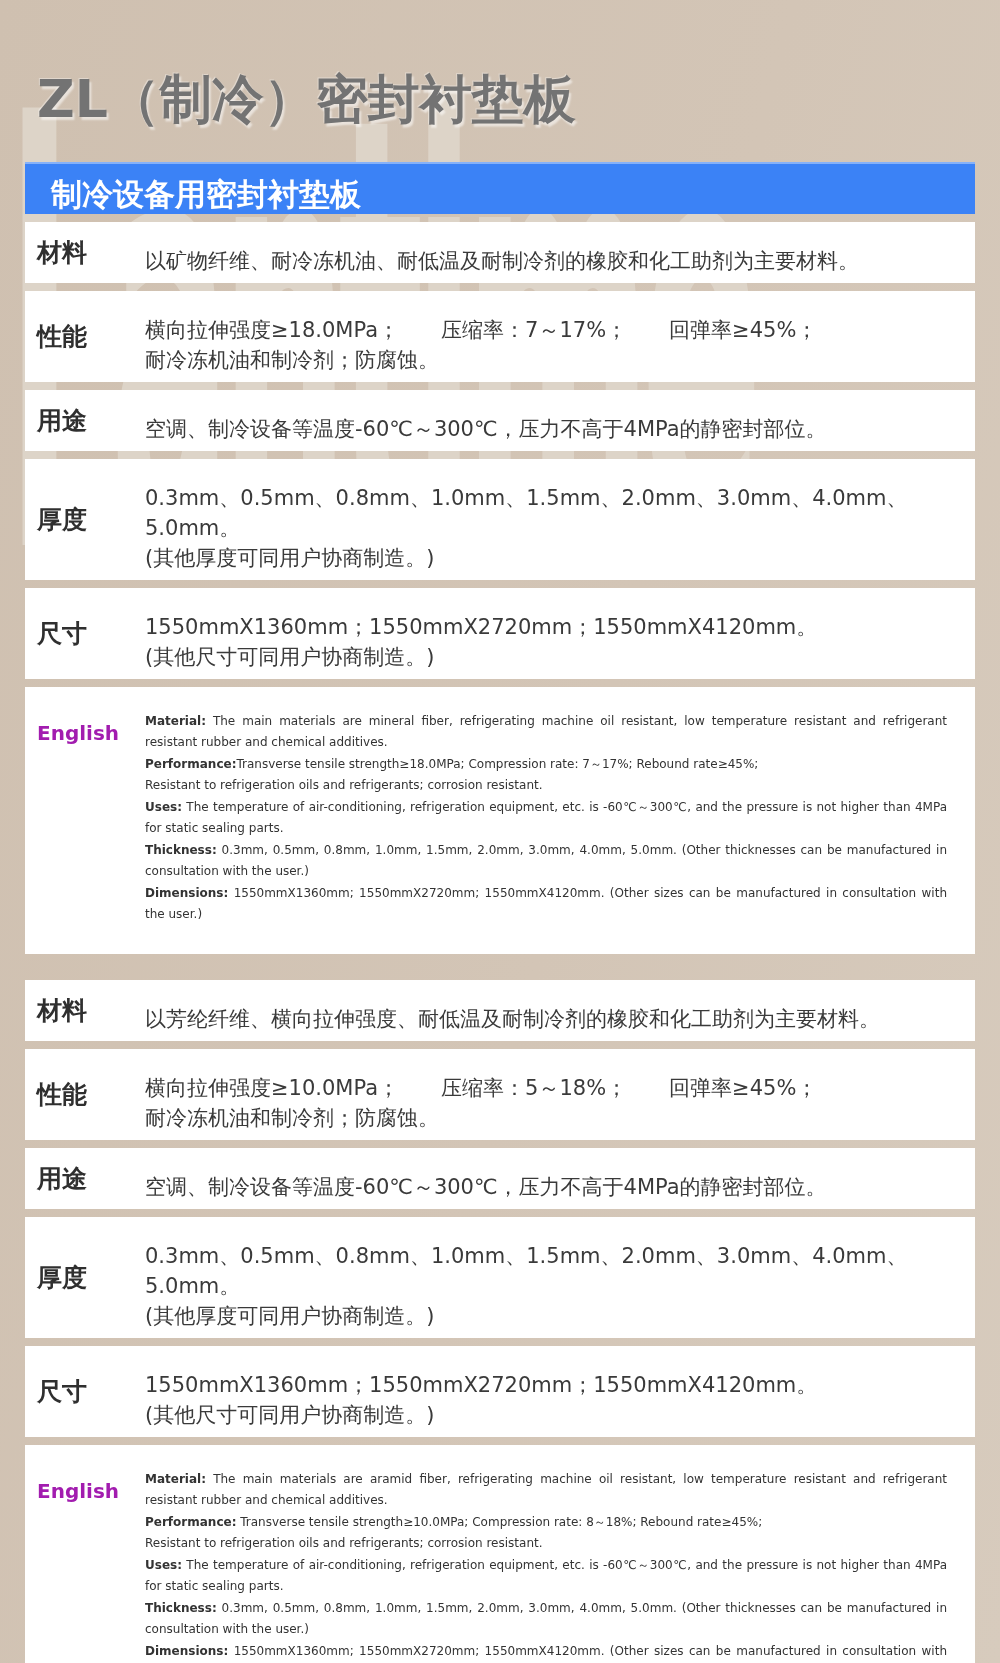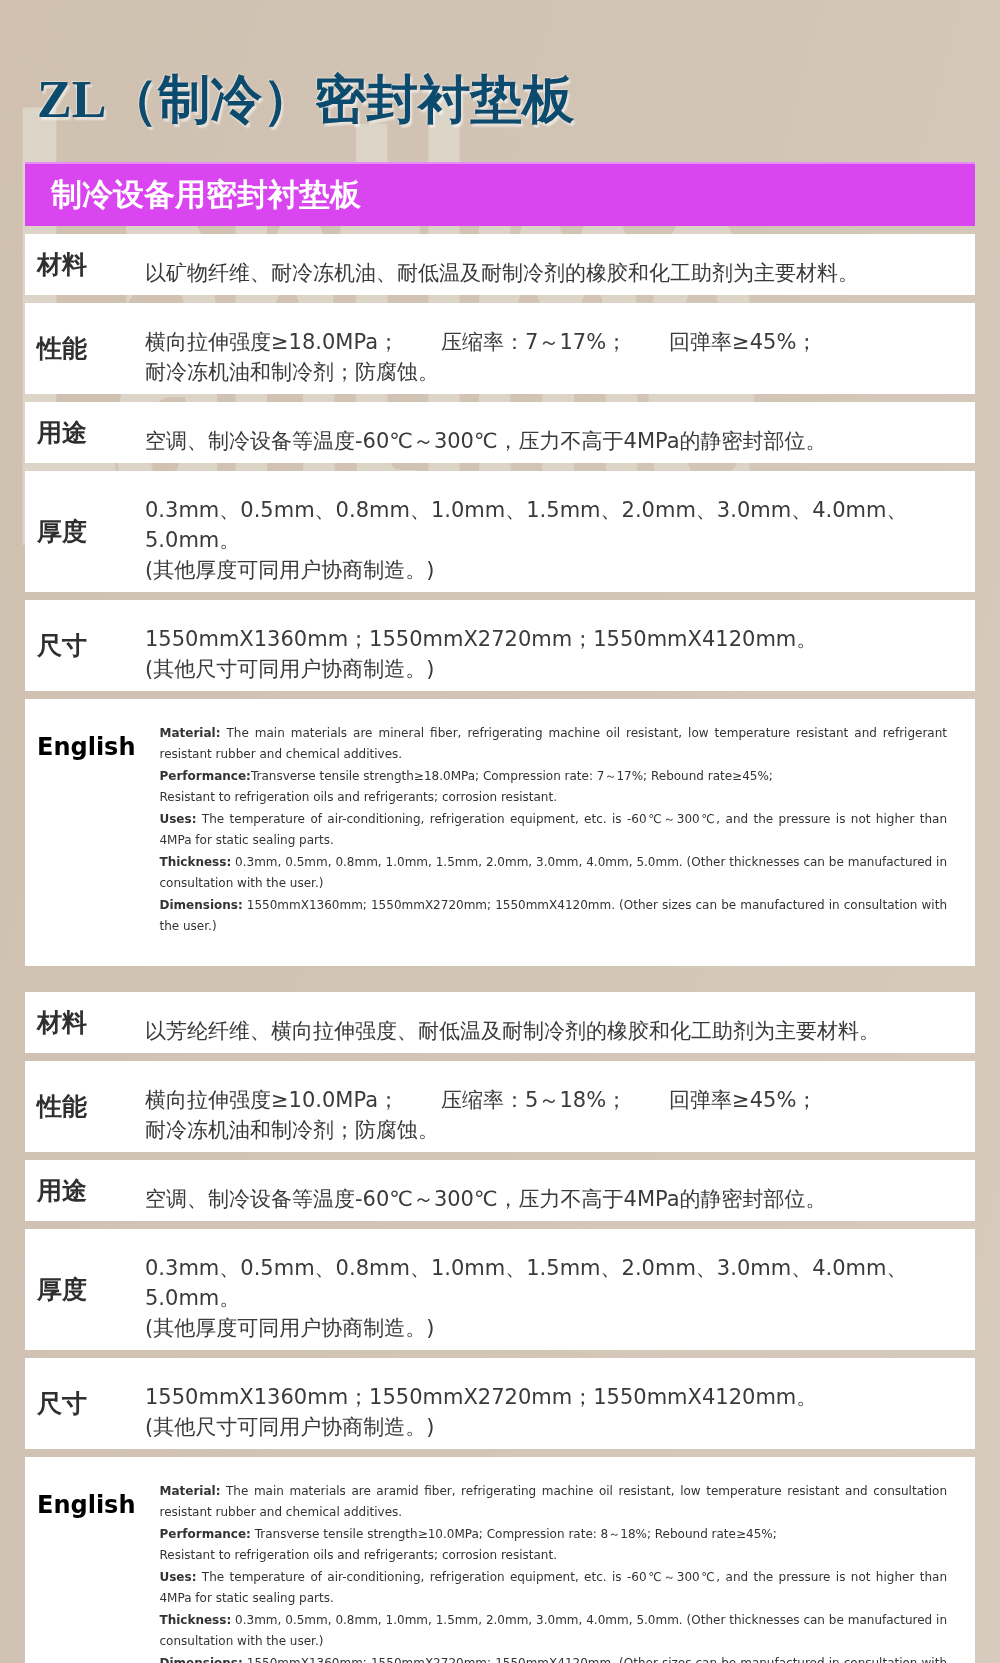--- a/index.html
+++ b/index.html
@@ -13,45 +13,44 @@
   .watermark{
     position:absolute;top:38px;left:6px;z-index:0;
     font-size:600px;font-weight:bold;line-height:1;
     letter-spacing:-0.06em;color:#ddd4c8;
     transform:scaleX(.30);transform-origin:0 0;
     white-space:nowrap;user-select:none;
   }
   .content{position:relative;z-index:1;padding:0 25px;}
   .title{
     margin:0;padding:70px 0 32px 12px;
-    font-size:52px;line-height:1.15;font-weight:bold;color:#0c4a6e;
+    font-size:52px;line-height:1.15;font-weight:bold;color:#737373;
     text-shadow:2px 3px 2px rgba(255,255,255,.55), -1px -1px 0 rgba(255,255,255,.35);
-    font-family:Liberation Serif, serif;
   }
   .bar{
-    height:64px;line-height:64px;background:#d946ef;color:#ffffff;
+    height:52px;line-height:64px;background:#3b82f6;color:#ffffff;
     font-size:31px;font-weight:bold;padding-left:26px;
     box-shadow:inset 0 2px 0 rgba(255,255,255,.38);
   }
   .sec2{margin-top:26px;}
   .row{display:flex;background:#ffffff;margin-top:8px;min-height:56px;}
   .row .label{
     flex:0 0 84px;padding-left:12px;
     font-size:25px;font-weight:bold;color:#2f2f2f;
     display:flex;align-items:center;
   }
   .row .cells{
     flex:1;padding:24px 28px 7px 24px;
     display:flex;flex-direction:column;justify-content:center;
   }
   .line{font-size:21px;line-height:30px;color:#3a3a3a;}
   .row.english{padding:24px 0 28px;}
   .row.english .label{
     align-items:flex-start;padding-top:10px;
-    font-size:24px;color:#000000;
+    font-size:20px;color:#a21caf;
   }
   .row.english .cells{justify-content:flex-start;padding-top:0;padding-bottom:0;}
   .en-p{
     margin:0;font-size:12px;line-height:21.5px;color:#333333;
     text-align:justify;
   }
   .en-p .b{font-weight:bold;}
 </style>
 </head>
 <body>
@@ -152,21 +151,21 @@
         <div class="label">尺寸</div>
         <div class="cells">
           <div class="line">1550mmX1360mm；1550mmX2720mm；1550mmX4120mm。</div>
           <div class="line">(其他尺寸可同用户协商制造。)</div>
         </div>
       </div>
 
       <div class="row english">
         <div class="label">English</div>
         <div class="cells">
-          <p class="en-p"><span class="b">Material:</span><span> The main materials are aramid fiber, refrigerating machine oil resistant, low temperature resistant and consultation resistant rubber and chemical additives.</span></p>
+          <p class="en-p"><span class="b">Material:</span><span> The main materials are aramid fiber, refrigerating machine oil resistant, low temperature resistant and refrigerant resistant rubber and chemical additives.</span></p>
           <p class="en-p"><span class="b">Performance:</span><span> Transverse tensile strength≥10.0MPa; Compression rate: 8～18%; Rebound rate≥45%;</span></p>
           <p class="en-p"><span class="b"></span><span>Resistant to refrigeration oils and refrigerants; corrosion resistant.</span></p>
           <p class="en-p"><span class="b">Uses:</span><span> The temperature of air-conditioning, refrigeration equipment, etc. is -60℃～300℃, and the pressure is not higher than 4MPa for static sealing parts.</span></p>
           <p class="en-p"><span class="b">Thickness:</span><span> 0.3mm, 0.5mm, 0.8mm, 1.0mm, 1.5mm, 2.0mm, 3.0mm, 4.0mm, 5.0mm. (Other thicknesses can be manufactured in consultation with the user.)</span></p>
           <p class="en-p"><span class="b">Dimensions:</span><span> 1550mmX1360mm; 1550mmX2720mm; 1550mmX4120mm. (Other sizes can be manufactured in consultation with the user.)</span></p>
         </div>
       </div>
     </div>
   </div>
 </div>

